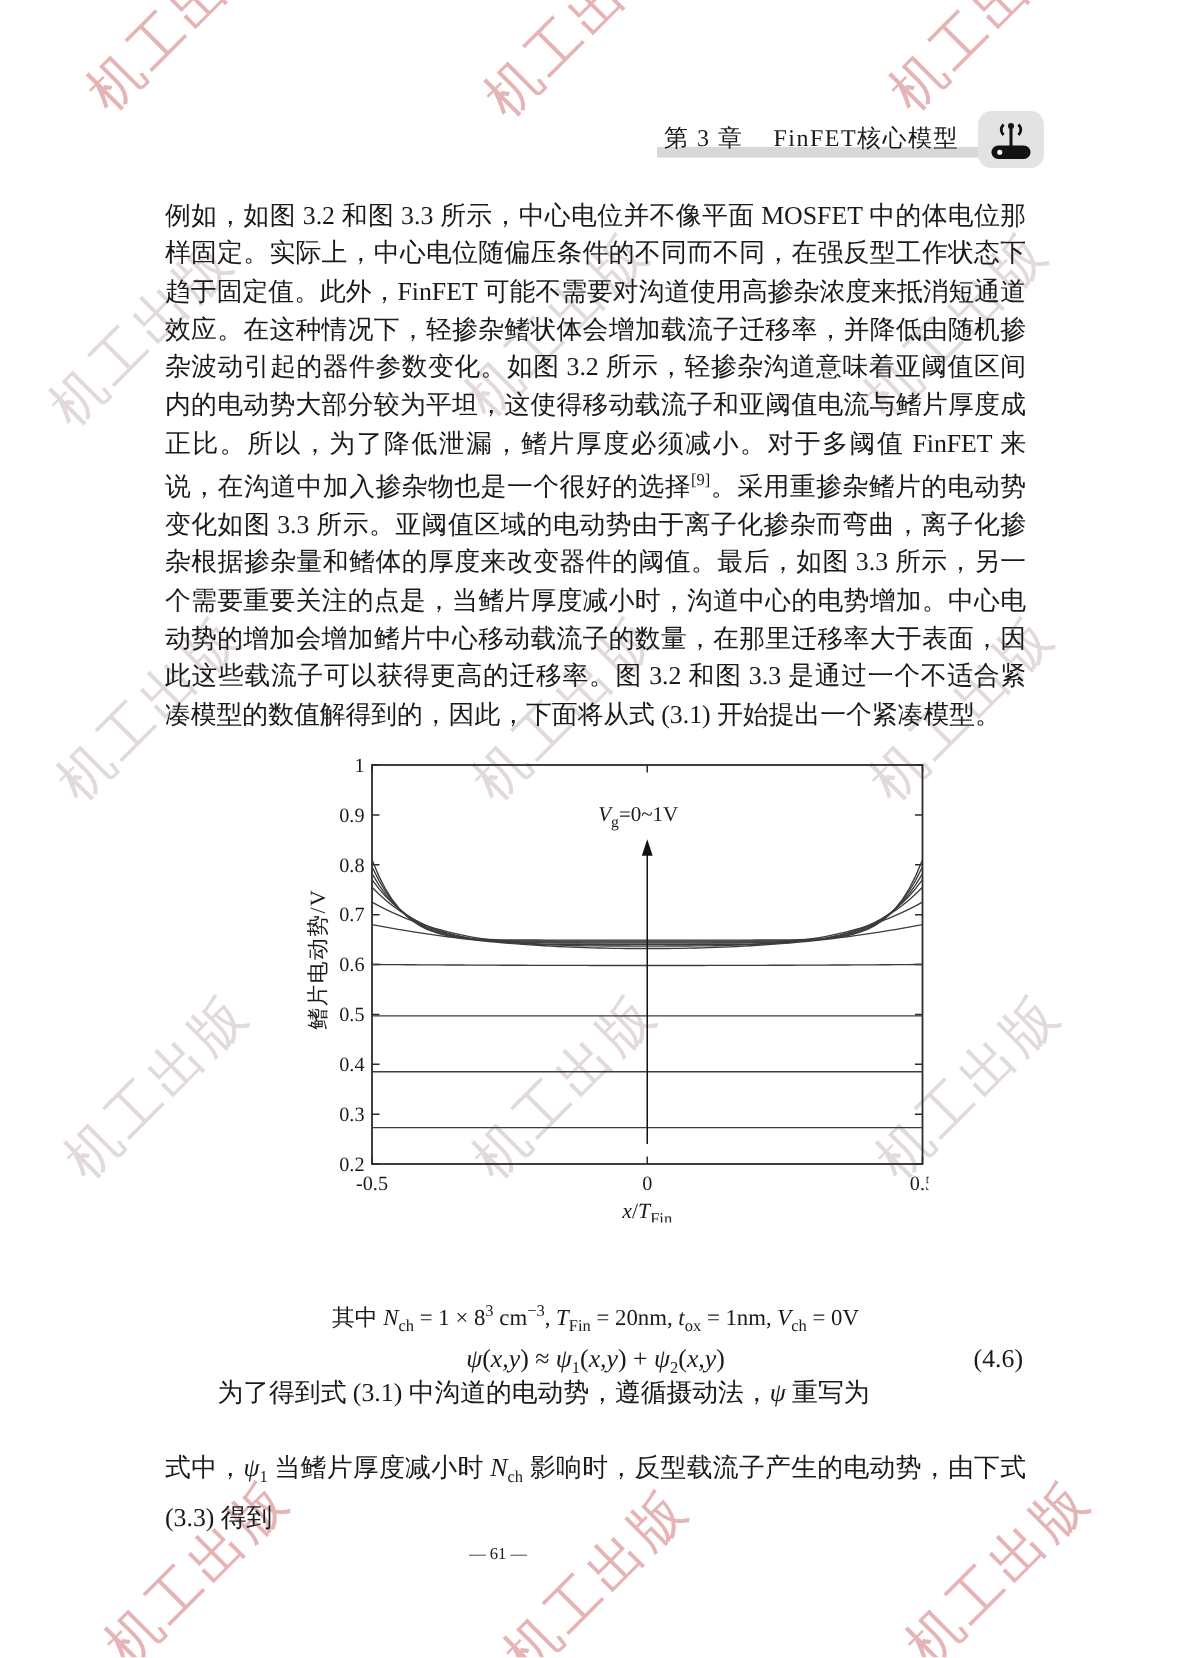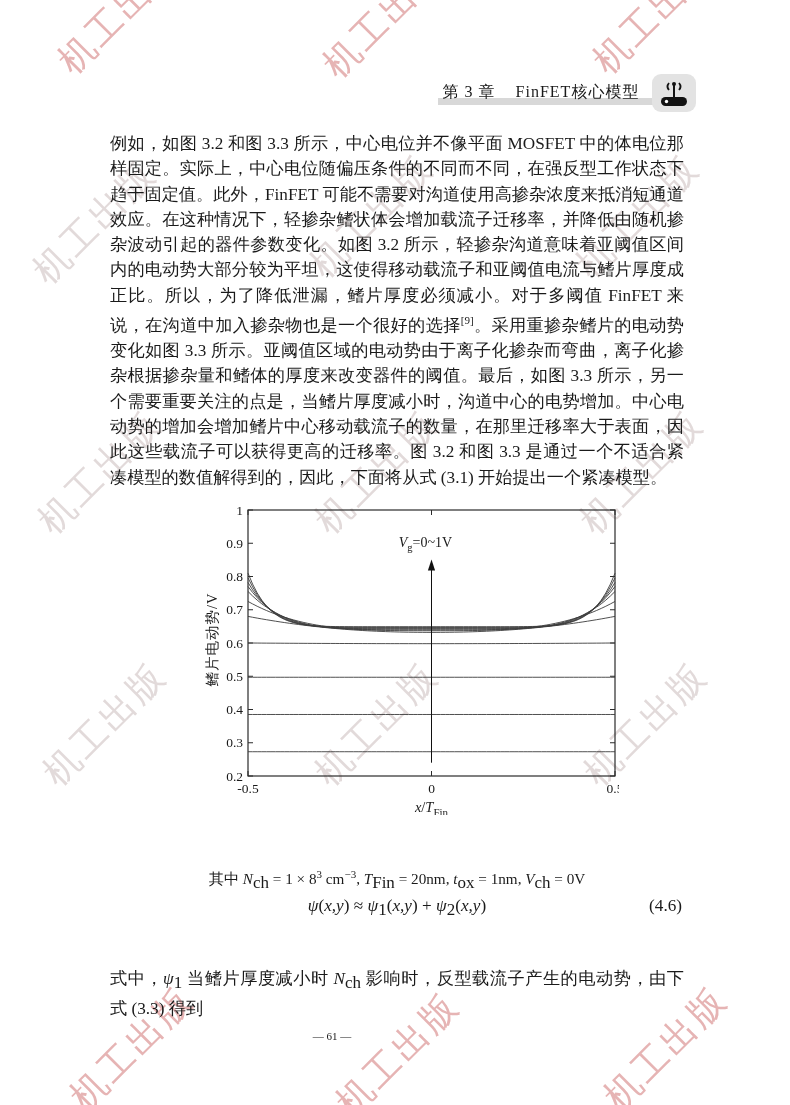--- a/index.html
+++ b/index.html
@@ -11,21 +11,21 @@
       transform:rotate(-45deg);white-space:nowrap;font-family:"Liberation Sans","DejaVu Sans",sans-serif;}
   
   #hdr-strip{position:absolute;left:438px;top:98px;width:216px;height:7px;background:#d8d8d8;z-index:1;}
   #hdr-text{position:absolute;left:430px;top:82px;width:222px;text-align:center;font-size:16px;
             letter-spacing:1px;z-index:2;white-space:nowrap;}
   #hdr-icon{position:absolute;left:652px;top:74px;width:44px;height:38px;background:#e3e3e3;
             border-radius:9px;z-index:2;display:flex;align-items:center;justify-content:center;}
   
   .tblock{position:absolute;left:110px;width:574px;font-size:17.2px;line-height:25.3px;
           text-align:justify;z-index:2;}
-  sup{font-size:11px;} sub{font-size:17px;margin-top:24px;}
+  sup{font-size:11px;} sub{font-size:11px;margin-top:24px;}
   
   #figure{position:absolute;left:193px;top:503px;width:436px;height:318px;z-index:2;}
   #chart-svg{position:absolute;left:18px;top:0;}
   #ylabel{position:absolute;left:-61px;top:127px;width:160px;text-align:center;font-size:14.5px;
           transform:rotate(-90deg);letter-spacing:1px;}
   .cap{position:absolute;left:108px;width:578px;text-align:center;font-size:15.2px;z-index:2;}
   
   #eq-row{position:absolute;left:110px;top:896px;width:574px;z-index:2;font-size:17.2px;}
   #eq-body{display:block;text-align:center;}
   #eq-num{position:absolute;right:2px;top:0;}
@@ -127,20 +127,21 @@
         <path d="M37.00,70.17L41.59,81.08L46.18,89.97L50.76,97.17L55.35,102.97L59.94,107.61L64.53,111.31L69.11,114.23L73.70,116.52L78.29,118.31L82.88,119.69L87.46,120.74L92.05,121.55L96.64,122.15L101.22,122.60L105.81,122.93L110.40,123.17L114.99,123.34L119.57,123.46L124.16,123.55L128.75,123.60L133.34,123.64L137.93,123.67L142.51,123.68L147.10,123.69L151.69,123.70L156.28,123.70L160.86,123.71L165.45,123.71L170.04,123.71L174.63,123.71L179.21,123.71L183.80,123.71L188.39,123.71L192.97,123.71L197.56,123.71L202.15,123.71L206.74,123.71L211.32,123.71L215.91,123.71L220.50,123.71L225.09,123.71L229.68,123.71L234.26,123.71L238.85,123.71L243.44,123.71L248.02,123.71L252.61,123.71L257.20,123.71L261.79,123.71L266.38,123.71L270.96,123.71L275.55,123.71L280.14,123.71L284.73,123.70L289.31,123.70L293.90,123.69L298.49,123.68L303.07,123.67L307.66,123.64L312.25,123.60L316.84,123.55L321.43,123.46L326.01,123.34L330.60,123.17L335.19,122.93L339.77,122.60L344.36,122.15L348.95,121.55L353.54,120.74L358.13,119.69L362.71,118.31L367.30,116.52L371.89,114.23L376.48,111.31L381.06,107.61L385.65,102.97L390.24,97.17L394.82,89.97L399.41,81.08L404.00,70.17" fill="none" stroke="#3c3c3c" stroke-width="0.9"></path>
         <line x1="220.5" y1="259.7" x2="220.5" y2="64.53750000000001" stroke="#111" stroke-width="1"></line>
         <polygon points="220.5,56.53750000000001 216.9,67.53750000000001 224.1,67.53750000000001" fill="#111"></polygon>
         <text x="214.5" y="44.24999999999999" text-anchor="middle" font-size="14" font-family="&quot;Liberation Serif&quot;,&quot;DejaVu Serif&quot;,serif" fill="#1a1a1a"><tspan font-size="14" font-style="italic">V</tspan><tspan font-size="10.5" dy="4">g</tspan><tspan font-size="14" dy="-4">=0~1V</tspan></text>
         <text x="220.5" y="309" text-anchor="middle" font-size="14.5" font-family="&quot;Liberation Serif&quot;,&quot;DejaVu Serif&quot;,serif" fill="#1a1a1a"><tspan font-size="14.5" font-style="italic">x</tspan><tspan font-size="14.5">/</tspan><tspan font-size="14.5" font-style="italic">T</tspan><tspan font-size="11" dy="4">Fin</tspan></text>
       </svg>
   </div>
 
   <div class="cap" style="top:868px;"><span>其中 </span><span class="it">N</span><sub>ch</sub><span> = 1 × 8</span><sup>3</sup><span> cm</span><sup>−3</sup><span>,  </span><span class="it">T</span><sub>Fin</sub><span> = 20nm,  </span><span class="it">t</span><sub>ox</sub><span> = 1nm,  </span><span class="it">V</span><sub>ch</sub><span> = 0V</span></div>
 
+  <div class="tblock" style="top:916px;text-indent:35px;"><span>为了得到式 (3.1) 中沟道的电动势，遵循摄动法，</span><span class="it">ψ</span><span> 重写为</span></div>
 
   <div id="eq-row">
     <span id="eq-body"><span class="it">ψ</span><span>(</span><span class="it">x,y</span><span>) ≈ </span><span class="it">ψ</span><sub>1</sub><span>(</span><span class="it">x,y</span><span>) + </span><span class="it">ψ</span><sub>2</sub><span>(</span><span class="it">x,y</span><span>)</span></span>
     <span id="eq-num">(4.6)</span>
   </div>
 
   <div class="tblock" style="top:966px;"><span>式中，</span><span class="it">ψ</span><sub>1</sub><span> 当鳍片厚度减小时 </span><span class="it">N</span><sub>ch</sub><span> 影响时，反型载流子产生的电动势，由下式 (3.3) 得到</span></div>
 
   <div id="footer-pg">— 61 —</div>
 

